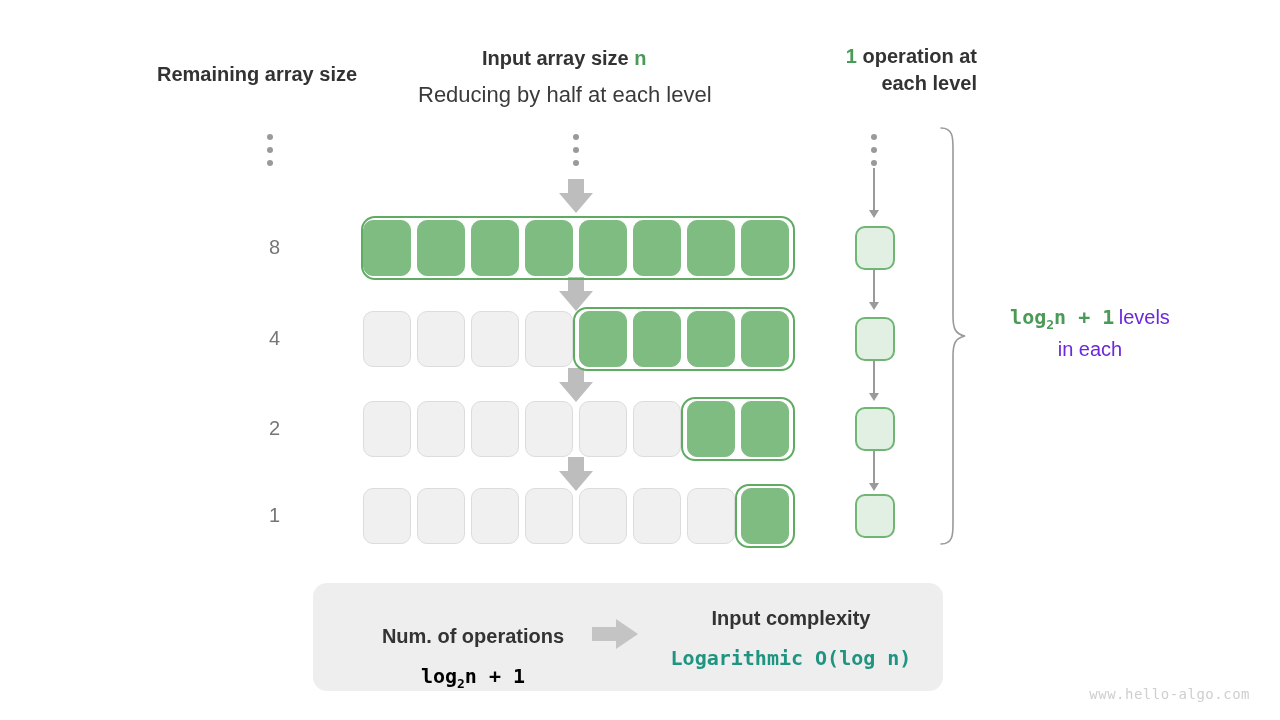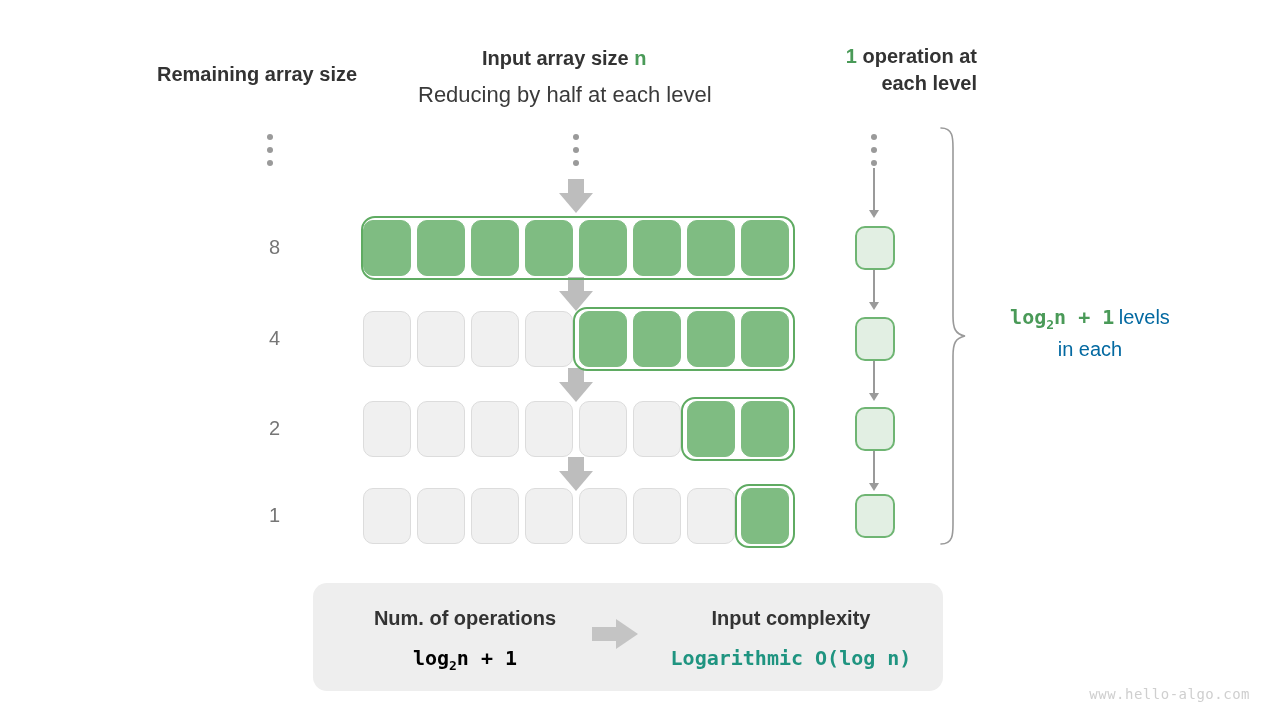--- a/index.html
+++ b/index.html
@@ -164,40 +164,40 @@
   }
   .mono-green {
     font-family: "DejaVu Sans Mono", monospace;
     color: #4a9a58;
     font-weight: bold;
     font-size: 20px;
   }
   .sub2 { font-size: 13px; vertical-align: sub; }
   .caption-plain {
     font-size: 20px;
-    color: #0369a1;
+    color: #6d28d9;
   }
 
   
   #summary {
     position: absolute;
     left: 313px;
     top: 583px;
     width: 630px;
     height: 108px;
     background: #eeeeee;
     border-radius: 14px;
   }
   .sum-col {
     position: absolute;
     top: 24px;
     text-align: center;
     width: 280px;
   }
-  #sum-left  { left: 12px; }
+  #sum-left  { left: 20px; margin-top: 18px; }
   #sum-right { left: 338px; }
   .sum-title {
     font-weight: bold;
     font-size: 20px;
     color: #333333;
     display: block;
     margin-bottom: 16px;
   }
   .sum-value {
     font-family: "DejaVu Sans Mono", monospace;

